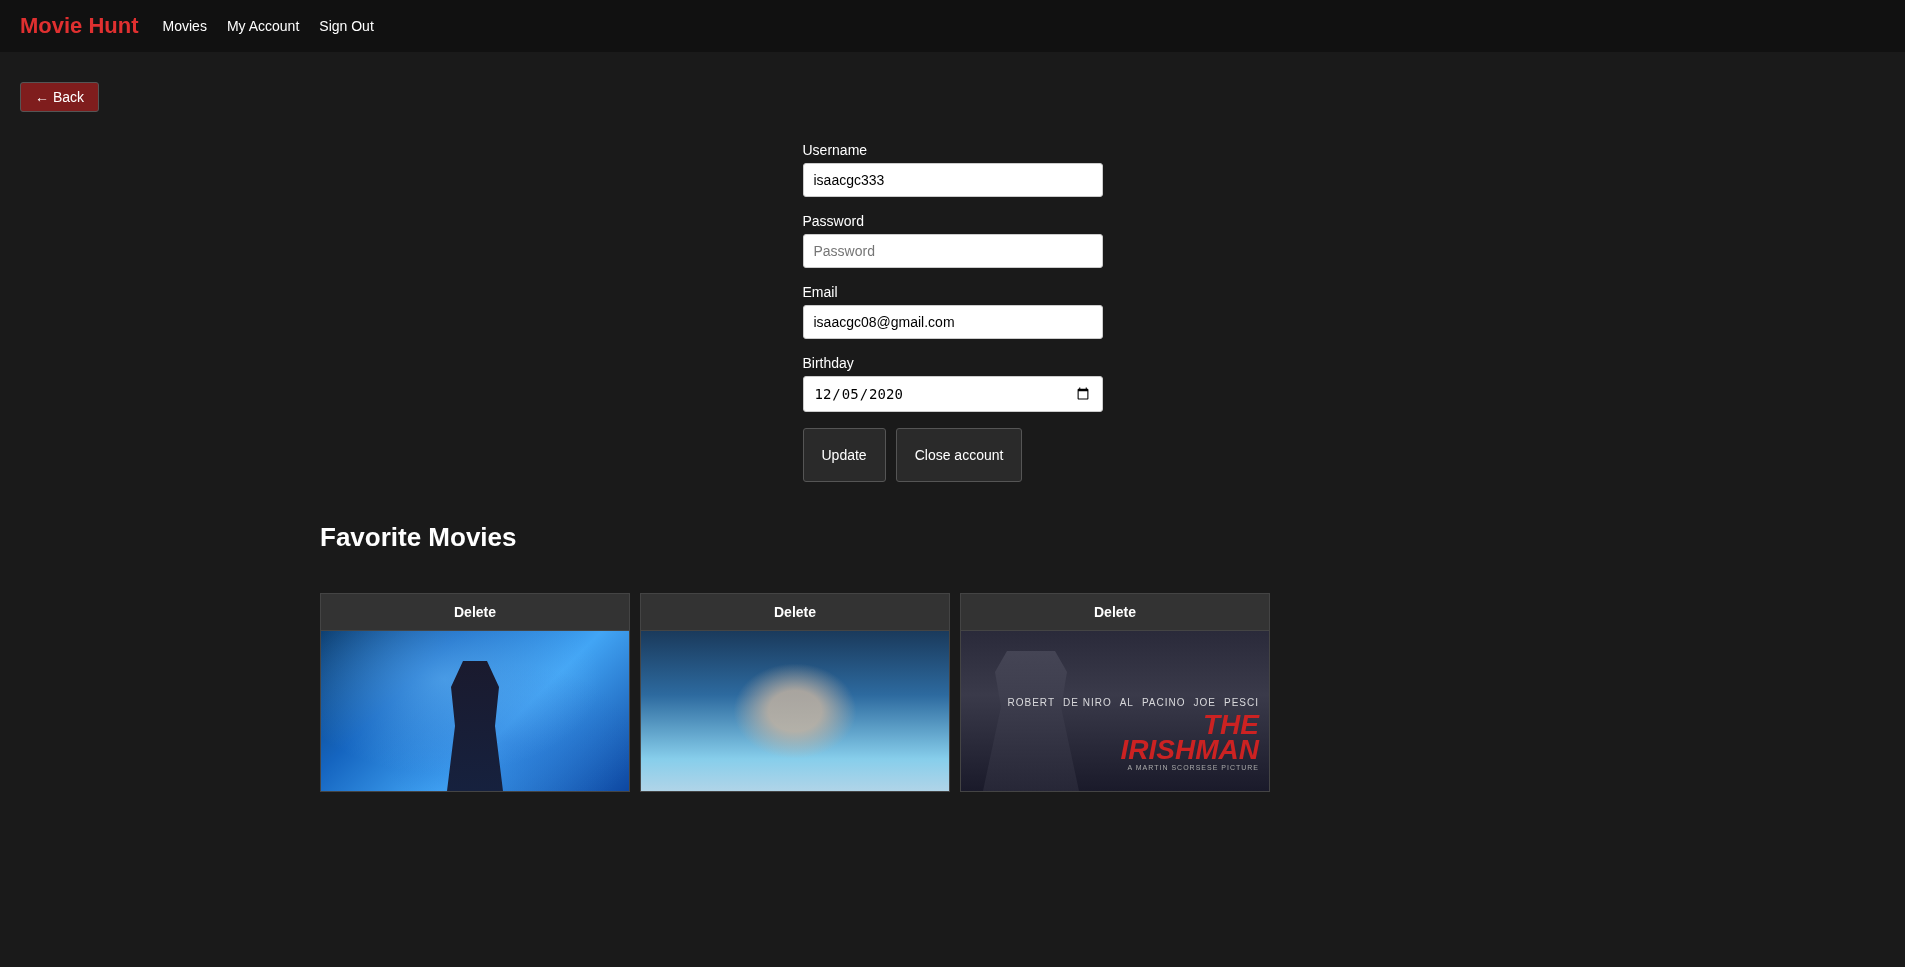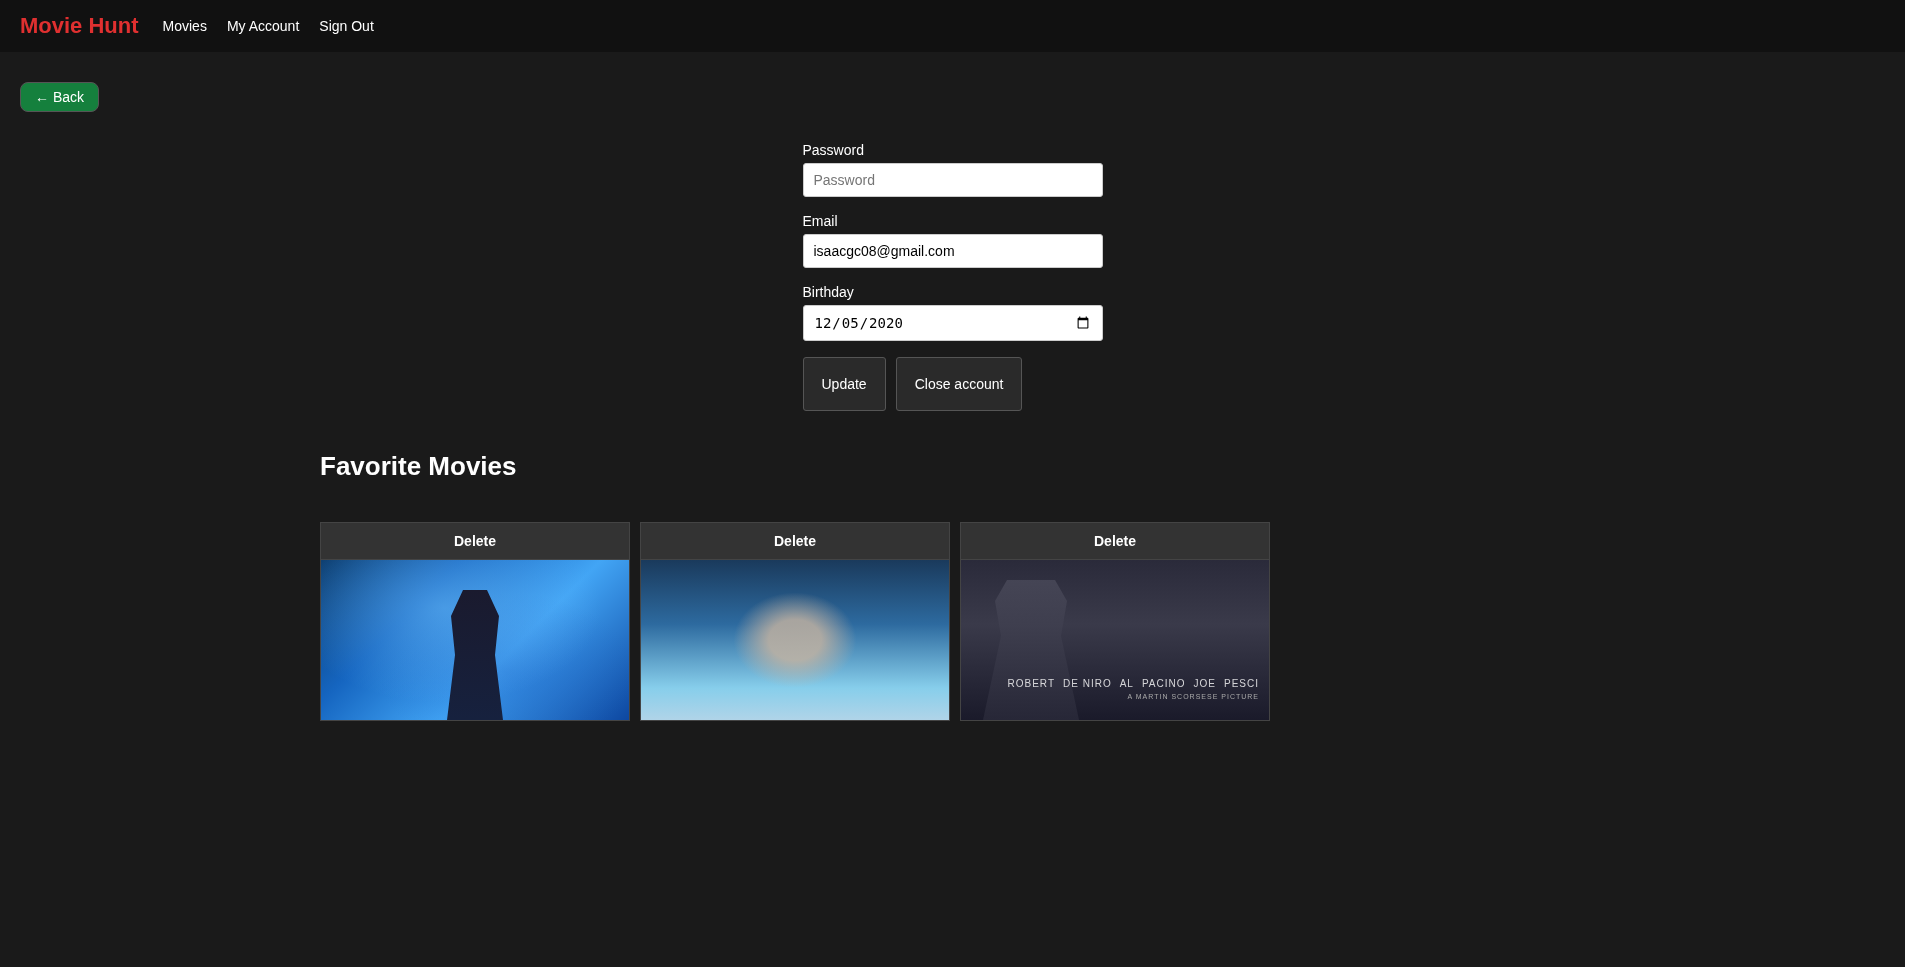--- a/index.html
+++ b/index.html
@@ -50,27 +50,27 @@
     .main-content {
       padding: 20px 0;
     }
 
     
     .back-btn-container {
       padding: 10px 20px;
     }
 
     .back-btn {
-      background-color: #15803d;
+      background-color: #7f1d1d;
       color: #ffffff;
       border: 1px solid #555;
       padding: 6px 14px;
       cursor: pointer;
       font-size: 14px;
-      border-radius: 8px;
+      border-radius: 3px;
     }
 
     
     .form-section {
       display: flex;
       flex-direction: column;
       align-items: center;
       margin-top: 20px;
     }
 
@@ -293,20 +293,24 @@
 
 <div class="main-content">
 
   <div class="back-btn-container">
     <button class="back-btn">← Back</button>
   </div>
 
   <div class="form-section">
     <div class="form-container">
 
+      <div class="form-group">
+        <label class="form-label">Username</label>
+        <input class="form-input" type="text" value="isaacgc333" style="">
+      </div>
 
       <div class="form-group">
         <label class="form-label">Password</label>
         <input class="form-input" type="password" placeholder="Password" style="">
       </div>
 
       <div class="form-group">
         <label class="form-label">Email</label>
         <input class="form-input" type="email" value="isaacgc08@gmail.com" style="">
       </div>
@@ -348,20 +352,24 @@
           <div class="irishman-figure"></div>
           <div class="irishman-text">
             <div class="irishman-cast">
               <span>ROBERT</span>
               <span>DE NIRO</span>
               <span>AL</span>
               <span>PACINO</span>
               <span>JOE</span>
               <span>PESCI</span>
             </div>
+            <div class="irishman-title">
+              <span>THE</span>
+              <span>IRISHMAN</span>
+            </div>
             <div class="irishman-subtitle">A MARTIN SCORSESE PICTURE</div>
           </div>
         </div>
       </div>
 
     </div>
   </div>
 
 </div>
 

